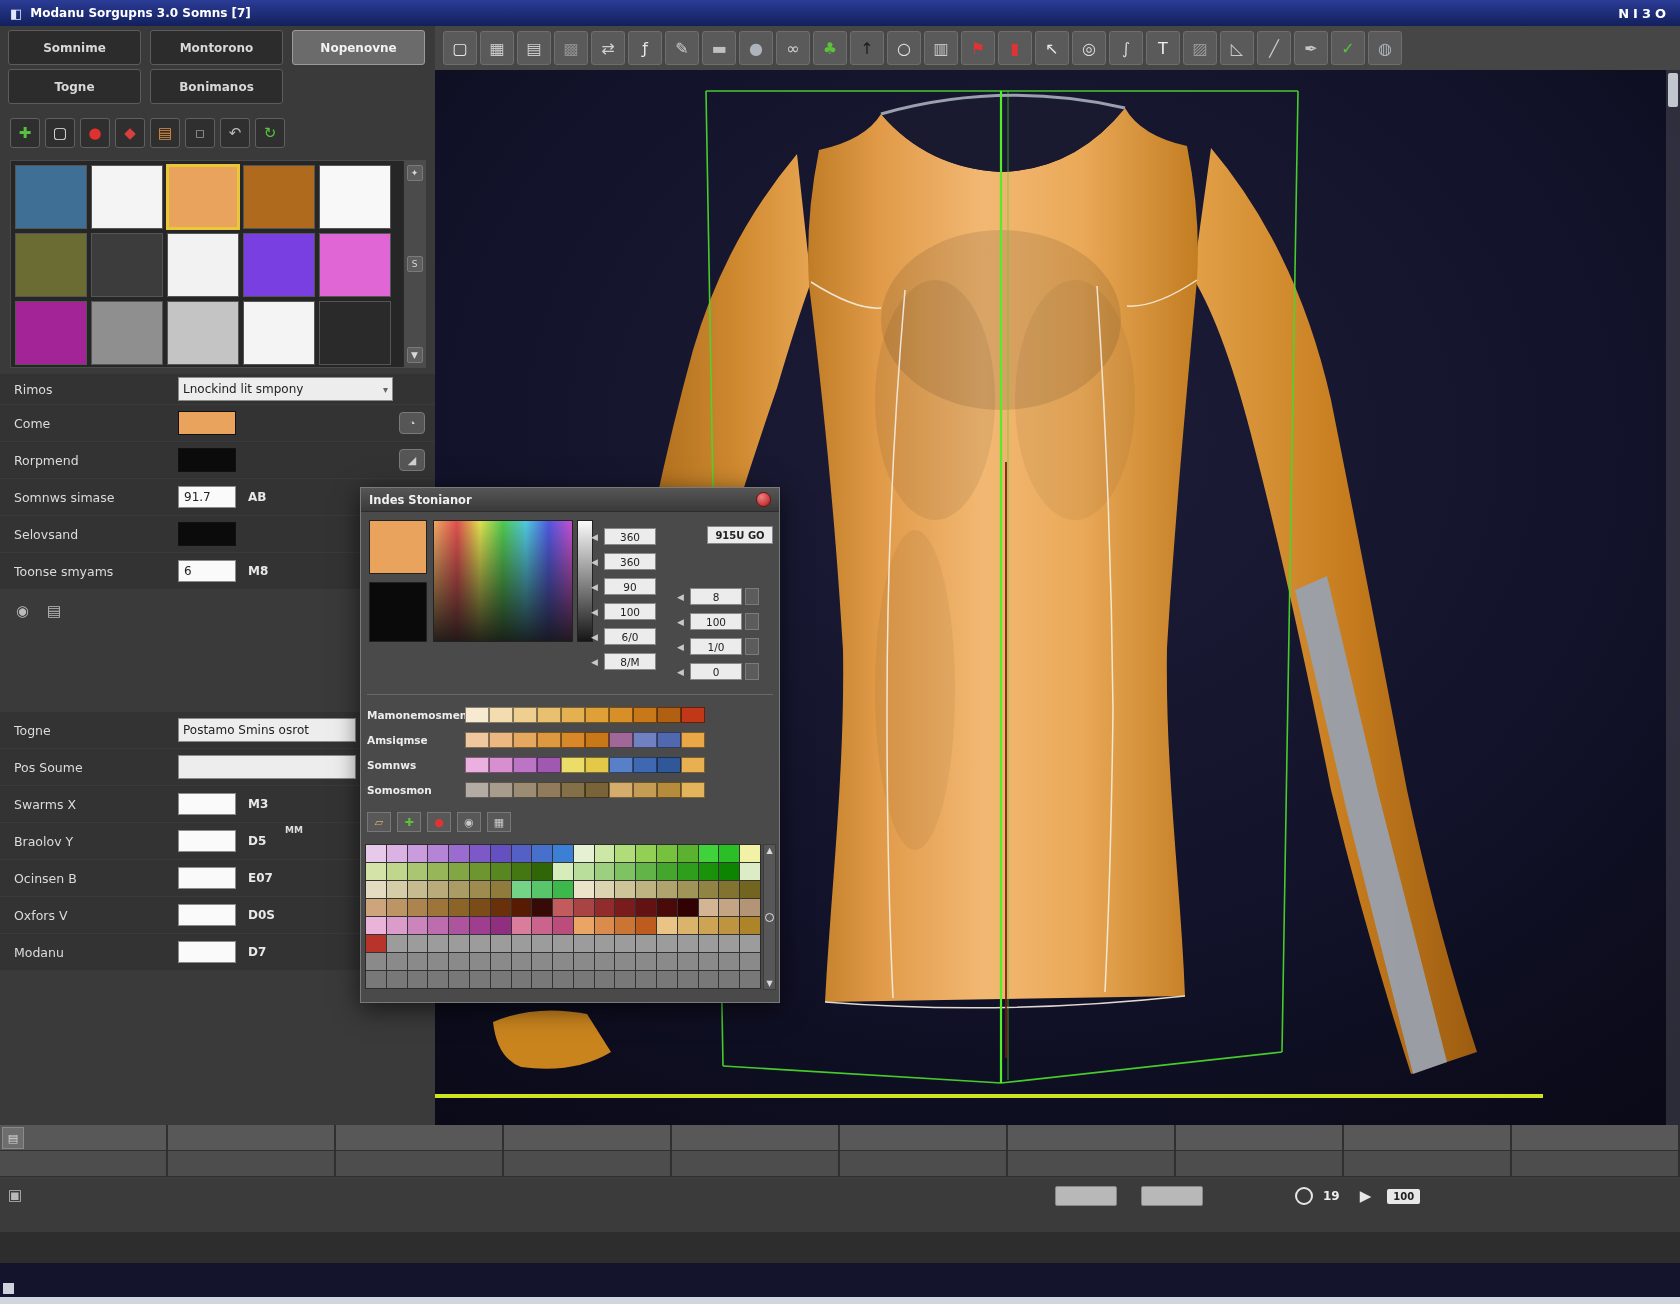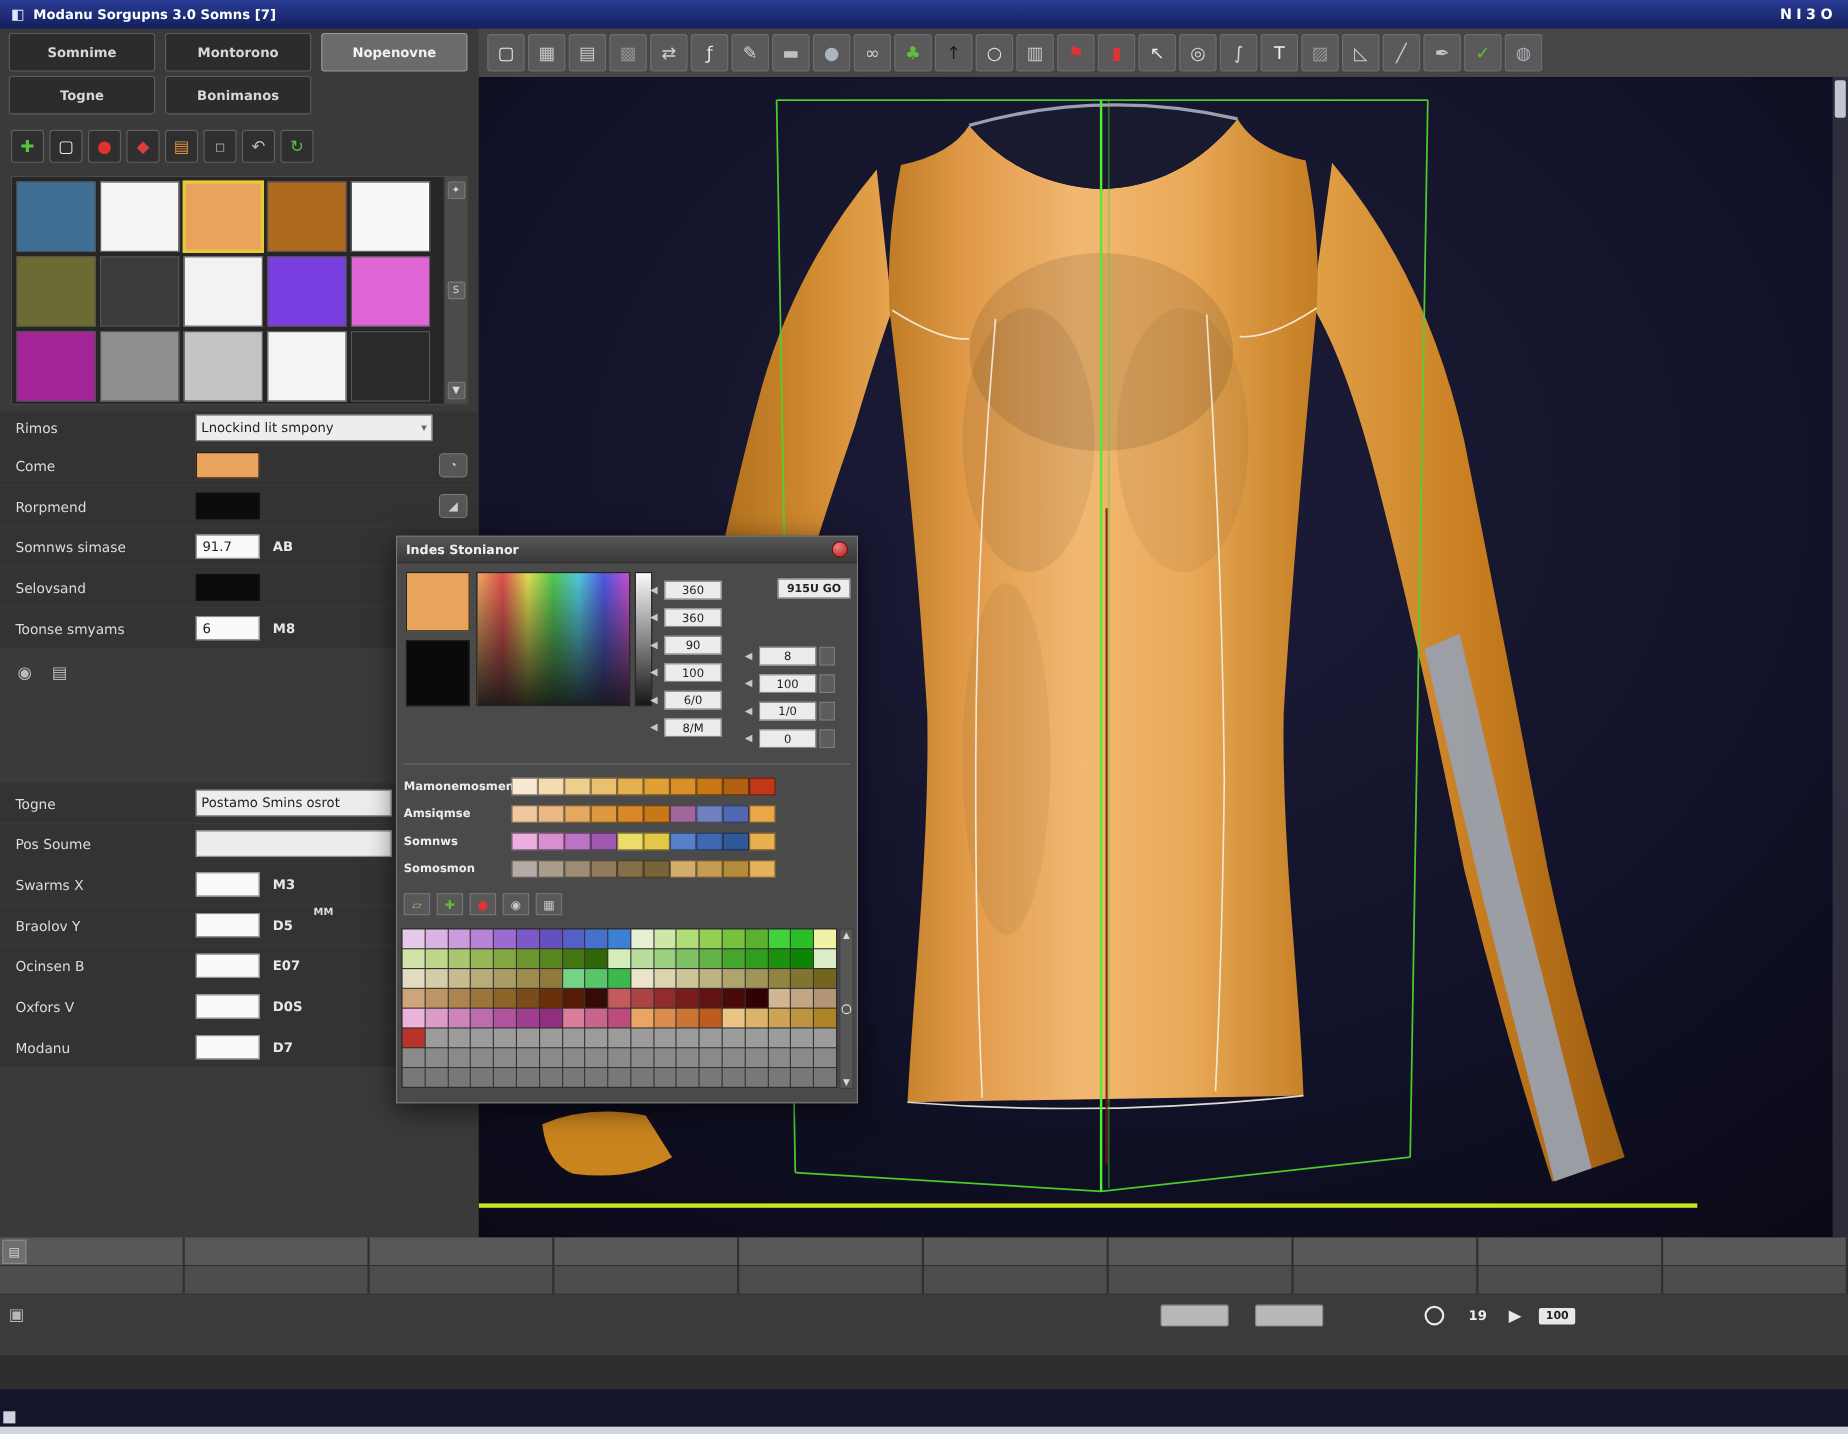--- a/index.html
+++ b/index.html
@@ -118,21 +118,21 @@
 .sb-btn{width:62px;height:20px;background:#b8b8b8;border:1px solid #888;border-radius:2px;cursor:pointer}
 .sb-btn+. sb-btn{margin-left:24px}
 .sb-circle{width:18px;height:18px;border-radius:50%;border:2px solid #e8e8e8;cursor:pointer}
 .sb-count{font-size:12px;color:#eee;font-weight:bold}
 .sb-play{color:#e8e8e8;font-size:15px;cursor:pointer}
 .sb-time{background:#e8e8e8;color:#222;font-size:10px;font-weight:bold;padding:2px 6px;border-radius:2px}
 .band1{position:absolute;left:0;top:1232px;width:1680px;height:31px;background:#2d2d2d;z-index:6}
 .band2{position:absolute;left:0;top:1263px;width:1680px;height:34px;background:#14142c;z-index:6}
 .bottomline{position:absolute;left:0;top:1297px;width:1680px;height:7px;background:#d0d5de;z-index:6}
 .corner-chip{position:absolute;left:3px;top:1283px;width:11px;height:11px;background:#cfd4dc;z-index:7}
-.mt{margin-left:24px}.mt2{margin-left:92px}.mt3{margin-left:22px}.mt4{margin-left:20px}.mt5{margin-left:16px}
+.mt{margin-left:24px}.mt2{margin-left:92px}.mt3{margin-left:10px}.mt4{margin-left:20px}.mt5{margin-left:16px}
 </style>
 </head>
 <body>
 
 <div class="app">
 
   <header class="titlebar">
     <span class="app-ico">◧</span>
     <span>Modanu Sorgupns 3.0  Somns [7]</span>
     <span class="spacer"></span>

